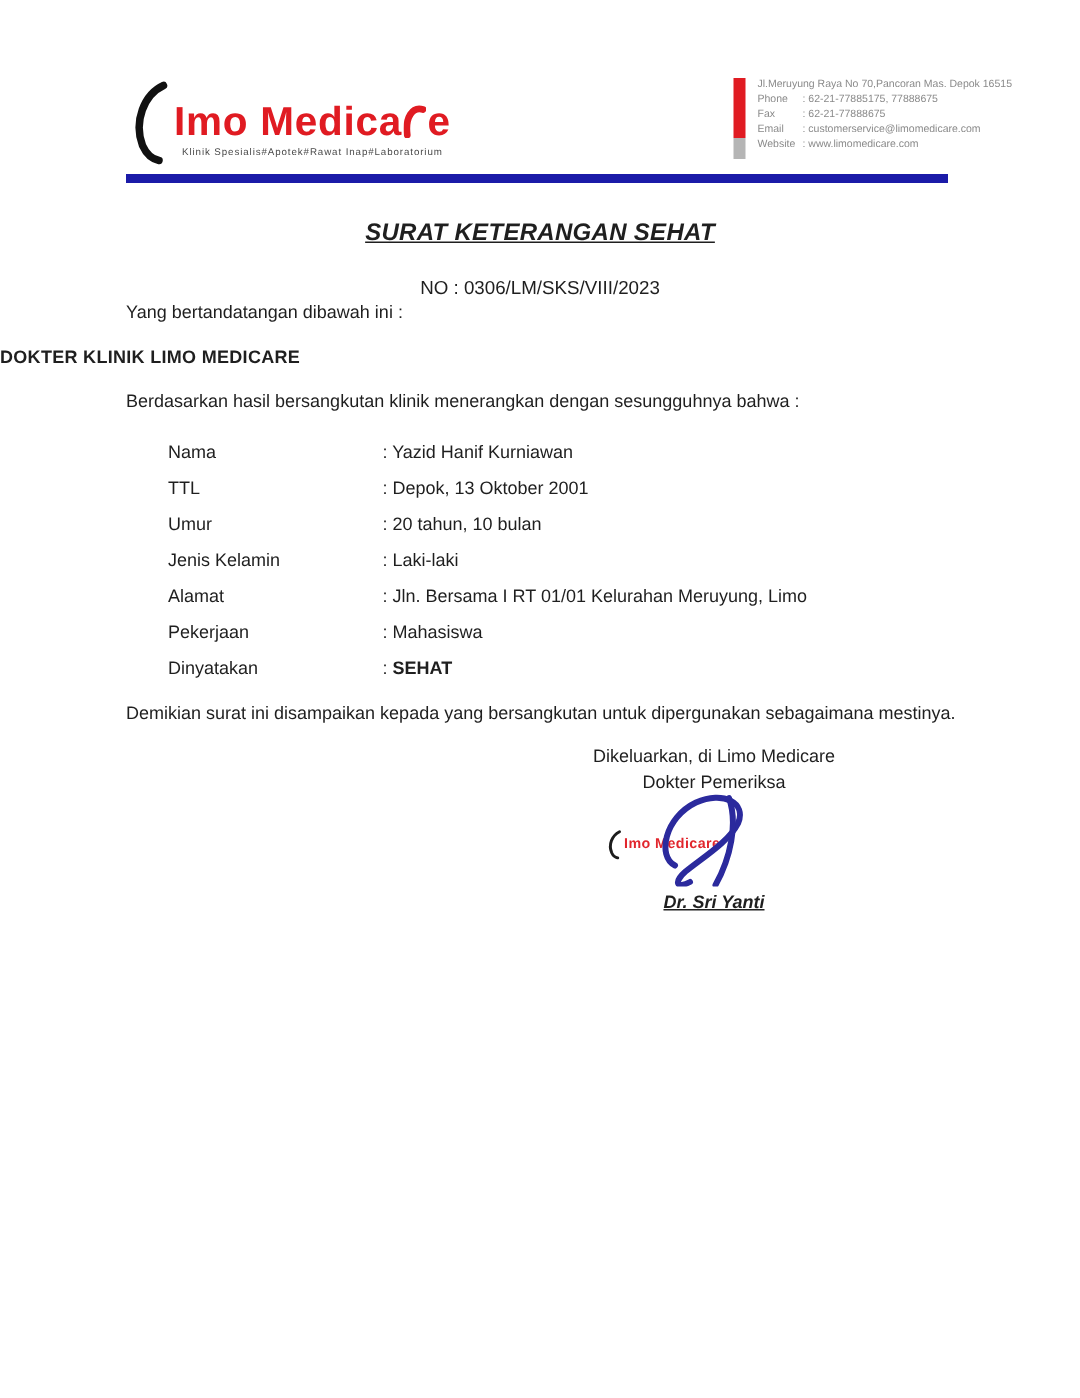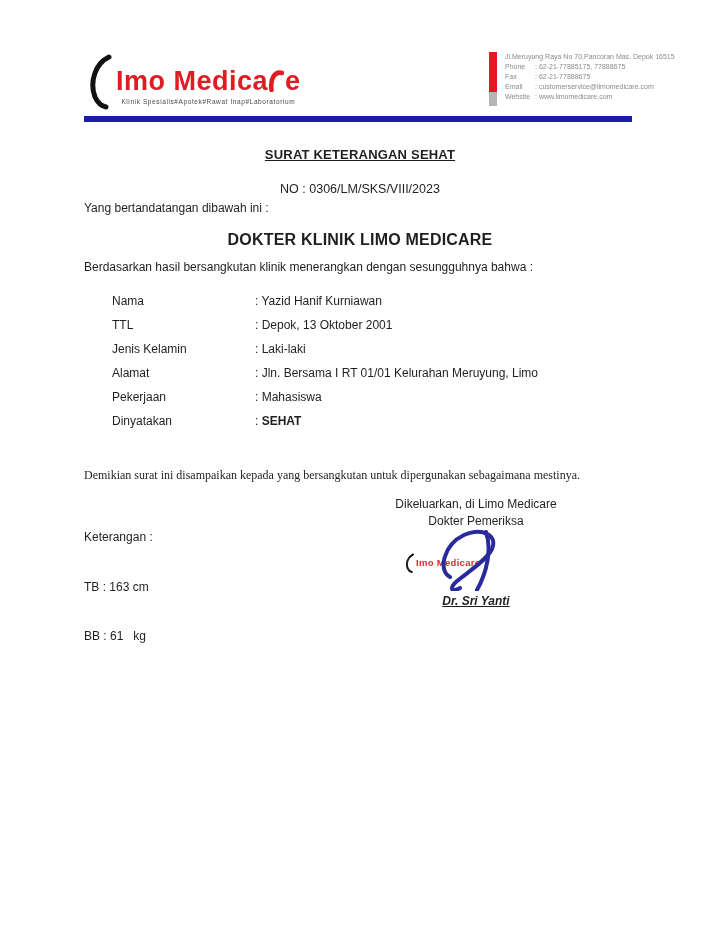--- a/index.html
+++ b/index.html
@@ -32,30 +32,30 @@
   .contact{position:absolute;left:489px;top:52px;display:flex;}
   .accent-bar{width:8px;margin-right:8px;display:flex;flex-direction:column;}
   .accent-bar .red{height:40px;background:var(--logo-red);}
   .accent-bar .gray{height:14px;background:var(--bar-gray);}
   .contact-lines{font-size:7px;line-height:10px;color:var(--contact-gray);white-space:nowrap;}
   .c-row{display:flex;}
   .c-label{width:30px;}
   .rule{position:absolute;left:84px;top:116px;width:548px;height:6px;background:var(--rule-blue);}
   
   .title-block{position:absolute;left:0;top:147px;width:720px;text-align:center;}
-  .letter-title{font-size:13px;font-weight:bold;text-decoration:underline;letter-spacing:.2px;}
+  .letter-title{font-size:16px;font-weight:bold;text-decoration:underline;letter-spacing:.2px;font-style:italic;}
   .letter-number{font-size:12.5px;margin-top:20px;}
   .opening{position:absolute;left:84px;top:201px;font-size:12px;}
-  .signatory{position:absolute;left:0;top:231px;width:720px;text-align:center;font-size:16px;font-weight:bold;letter-spacing:.2px;}
+  .signatory{position:absolute;left:0;top:231px;width:720px;text-align:left;font-size:12px;font-weight:bold;letter-spacing:.2px;}
   .preamble{position:absolute;left:84px;top:260px;font-size:12px;}
   .fields{position:absolute;left:112px;top:295px;font-size:12px;}
   .f-row{display:flex;margin-bottom:11px;line-height:13px;}
   .f-label{width:143px;}
   .f-value{white-space:pre-wrap;}
-  .closing{position:absolute;left:84px;top:468px;font-size:12px;font-family:Liberation Serif, serif;}
+  .closing{position:absolute;left:84px;top:468px;font-size:12px;}
   
   .notes{position:absolute;left:84px;top:496px;font-size:12px;line-height:16.5px;white-space:pre-wrap;}
   .issuance{position:absolute;left:378px;top:496px;width:196px;text-align:center;font-size:12px;line-height:16.5px;}
   .issuance .date{white-space:pre-wrap;}
   .sig-wrap{position:relative;height:60px;margin-top:2px;}
   .stamp{
     position:absolute;left:26px;top:22px;display:flex;align-items:center;opacity:.95;
   }
   .stamp-l{display:block;margin-right:1px;}
   .stamp-text{font-size:9.5px;font-weight:bold;color:var(--logo-red);letter-spacing:.3px;white-space:nowrap;}
@@ -121,44 +121,43 @@
   <div class="fields">
     <div class="f-row">
         <span class="f-label">Nama</span>
         <span class="f-value">: Yazid Hanif Kurniawan</span>
       </div>
     <div class="f-row">
         <span class="f-label">TTL</span>
         <span class="f-value">: Depok, 13 Oktober 2001</span>
       </div>
     <div class="f-row">
+        <span class="f-label">Umur</span>
+        <span class="f-value">: 20 tahun, 10 bulan</span>
+      </div>
+    <div class="f-row">
         <span class="f-label">Jenis Kelamin</span>
         <span class="f-value">: Laki-laki</span>
       </div>
     <div class="f-row">
         <span class="f-label">Alamat</span>
         <span class="f-value">: Jln. Bersama I RT 01/01 Kelurahan Meruyung, Limo</span>
       </div>
     <div class="f-row">
         <span class="f-label">Pekerjaan</span>
         <span class="f-value">: Mahasiswa</span>
       </div>
     <div class="f-row">
         <span class="f-label">Dinyatakan</span>
         <span class="f-value"><span>: </span><b>SEHAT</b></span>
       </div>
   </div>
 
   <div class="closing">Demikian surat ini disampaikan kepada yang bersangkutan untuk dipergunakan sebagaimana mestinya.</div>
 
-  <div class="notes">
-    <div>Keterangan :</div>
-    <div>TB : 163 cm</div>
-    <div>BB : 61   kg</div>
-  </div>
 
   <div class="issuance">
     <div>Dikeluarkan, di Limo Medicare</div>
     <div>Dokter Pemeriksa</div>
     <div class="sig-wrap">
       <div class="stamp">
         <svg class="stamp-l" width="11" height="20" viewBox="0 0 11 20">
           <path d="M9 1.5 C4 4 1.5 10 3.8 15.5 C4.7 17.5 6 18.6 7.8 19" fill="none" stroke="#111" stroke-width="2" stroke-linecap="round"></path>
         </svg>
         <span class="stamp-text">Imo Medicare</span>

